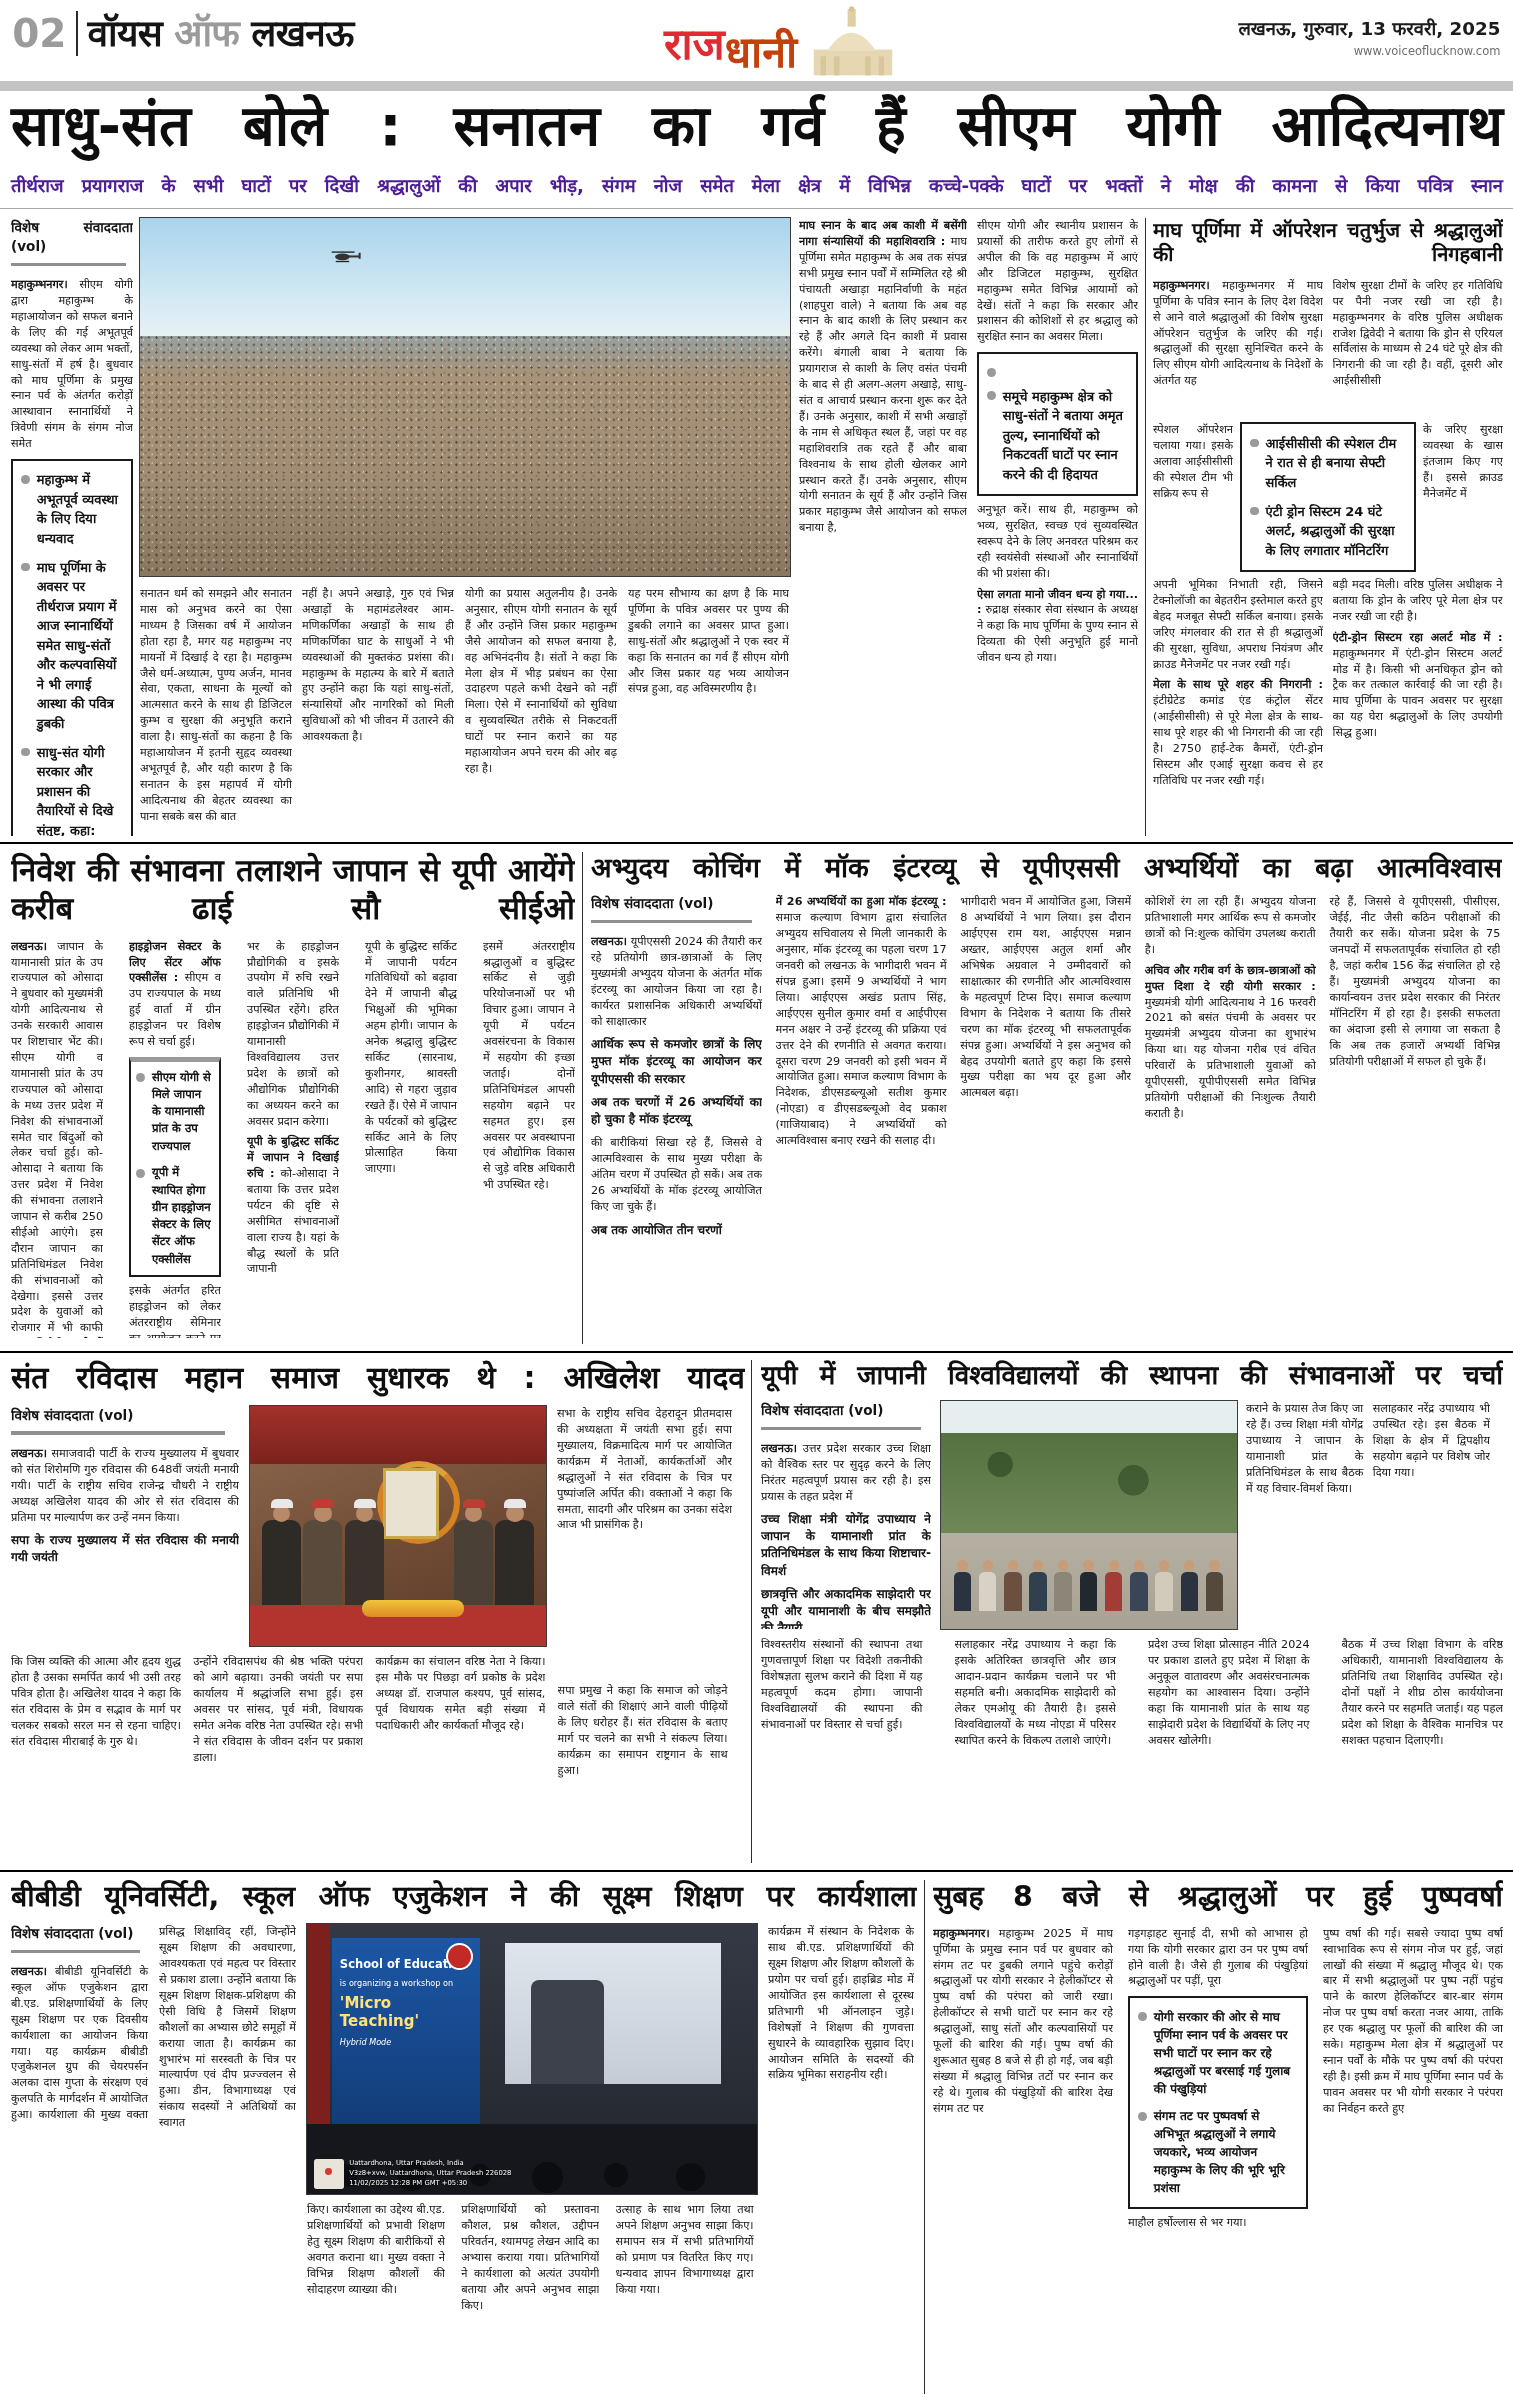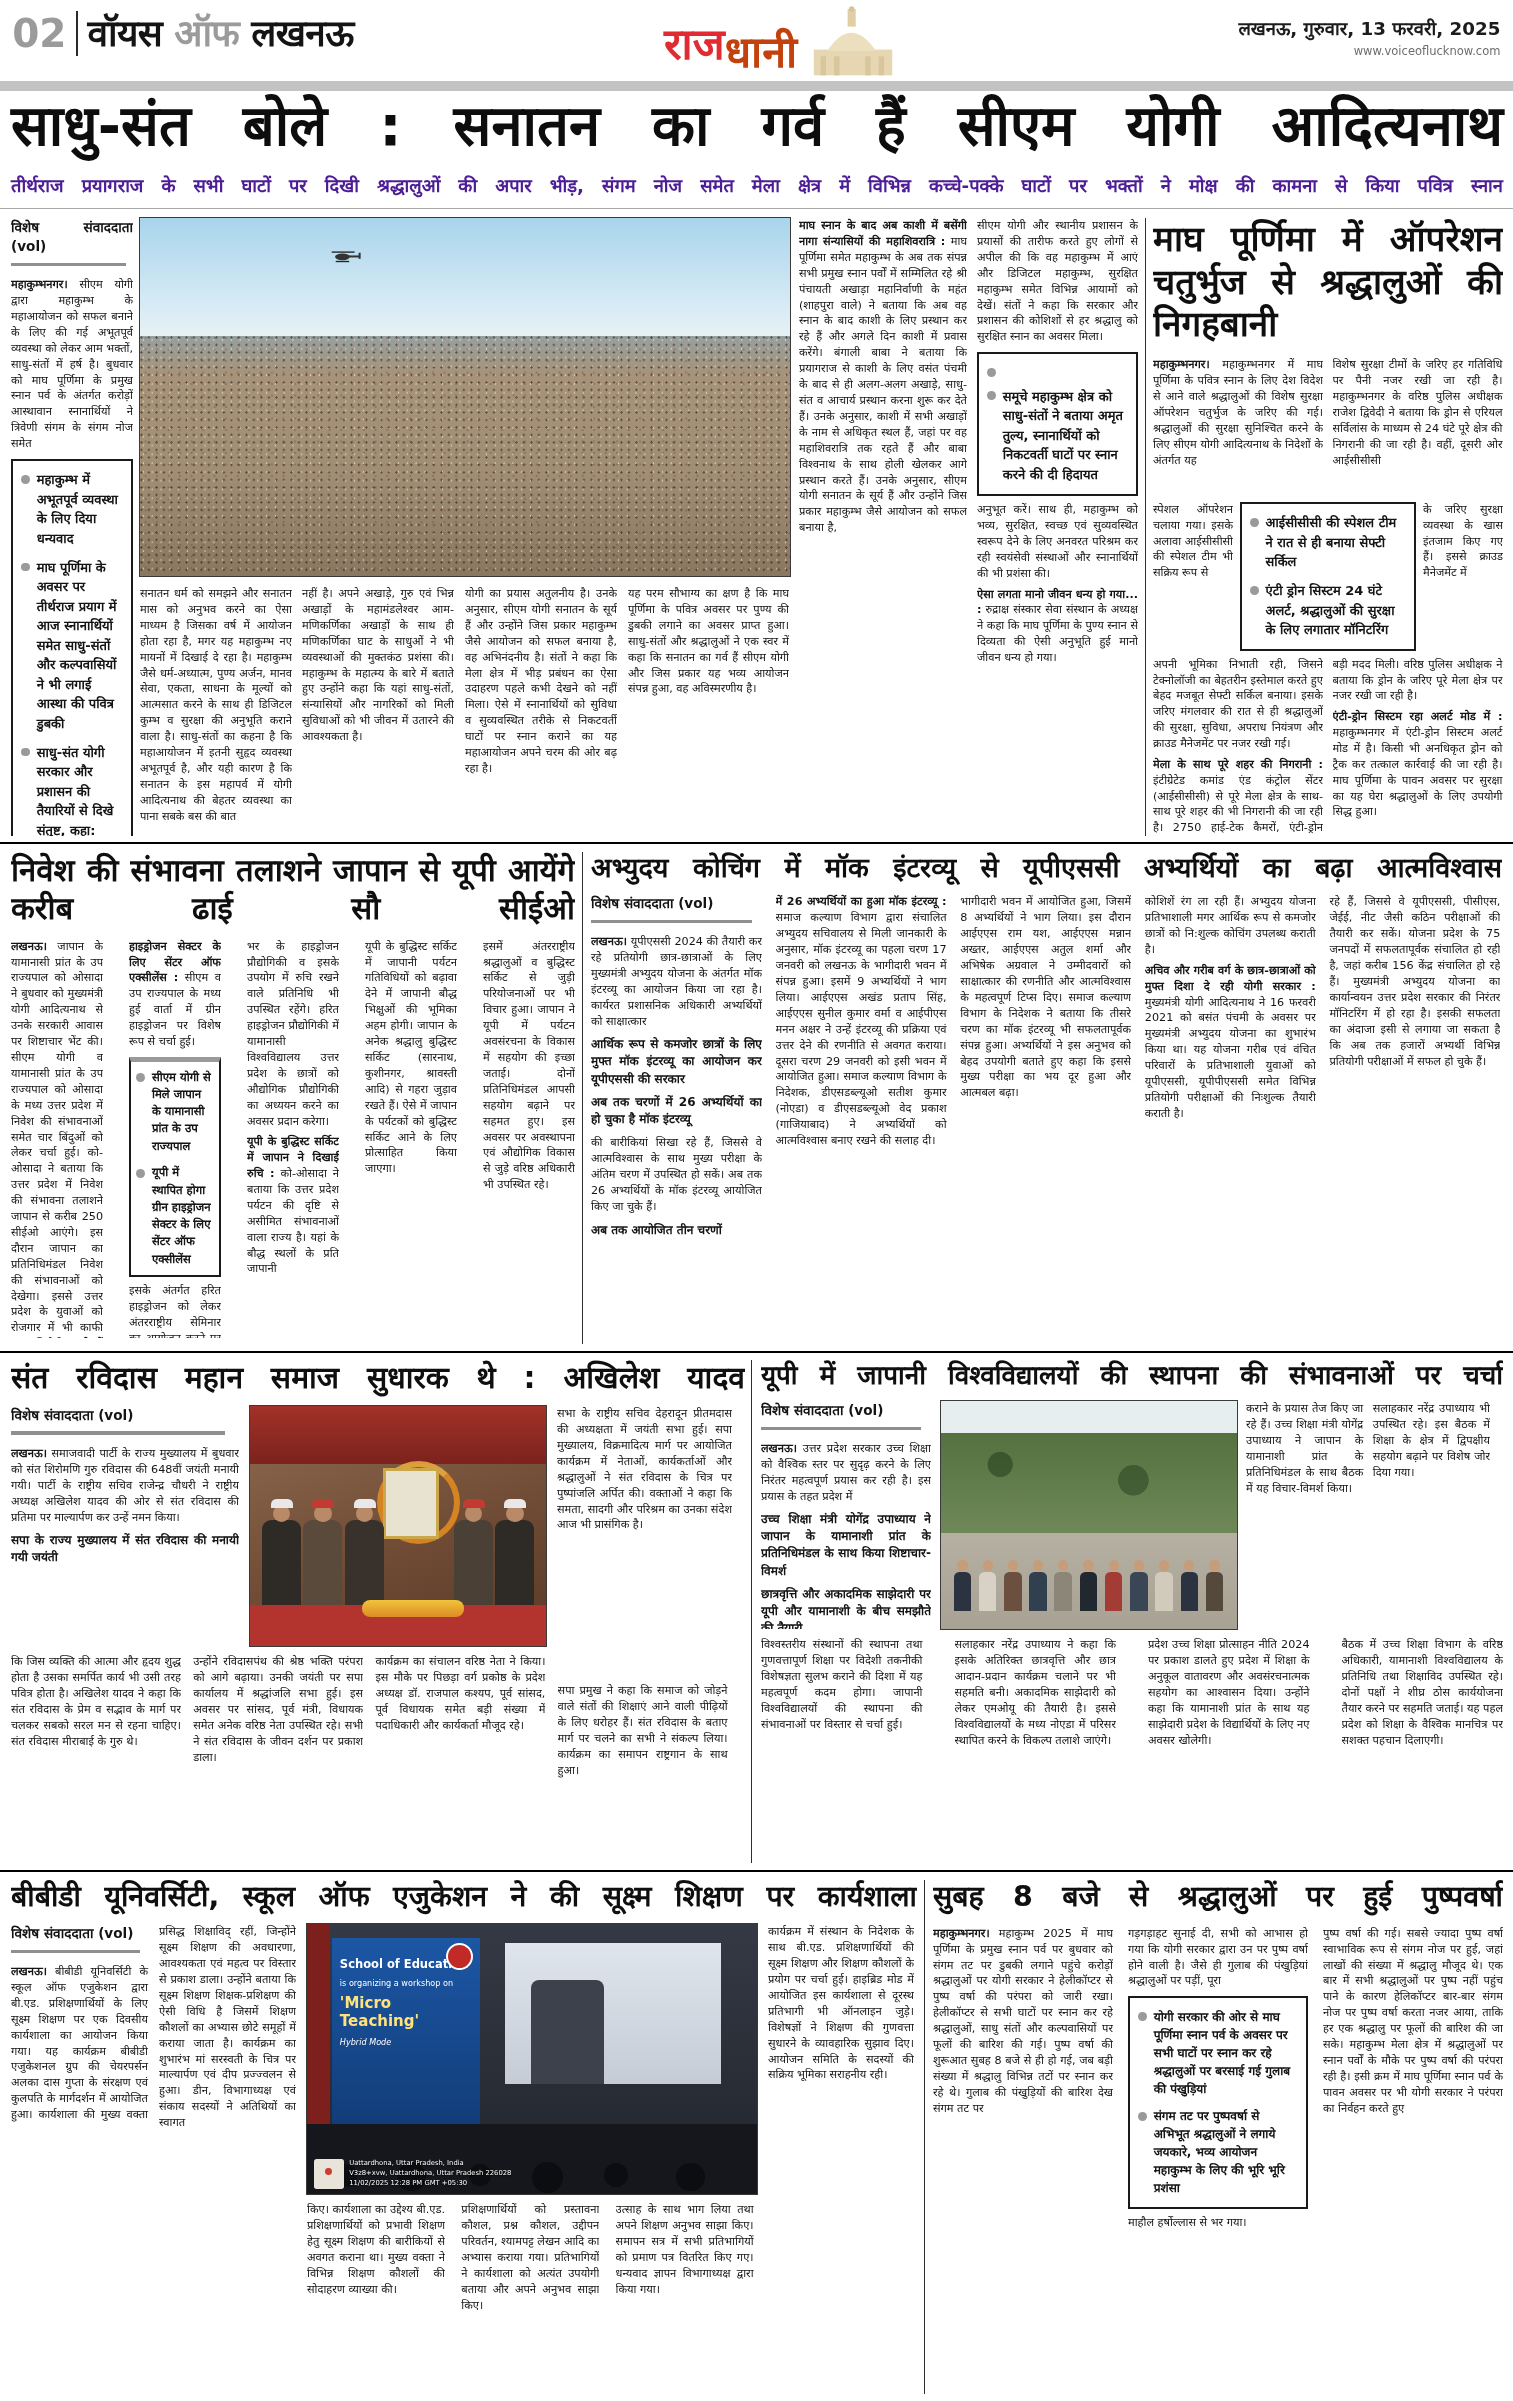--- a/index.html
+++ b/index.html
@@ -206,21 +206,21 @@
         </div>
     </div>
     <p class="noind">अनुभूत करें। साथ ही, महाकुम्भ को भव्य, सुरक्षित, स्वच्छ एवं सुव्यवस्थित स्वरूप देने के लिए अनवरत परिश्रम कर रही स्वयंसेवी संस्थाओं और स्नानार्थियों की भी प्रशंसा की।</p>
     <p class="noind"><strong class="lead-in">ऐसा लगता मानो जीवन धन्य हो गया... :</strong>
       <span>रुद्राक्ष संस्कार सेवा संस्थान के अध्यक्ष ने कहा कि माघ पूर्णिमा के पुण्य स्नान से दिव्यता की ऐसी अनुभूति हुई मानो जीवन धन्य हो गया।</span></p>
   </div>
 
   <div class="vrule" style="left:1145px;top:218px;height:618px;"></div>
 
   <div class="abs" style="left:1153px;top:218px;width:350px;height:618px;overflow:hidden;">
-    <div class="head" style="font-size:35px;margin-bottom:11px;">माघ पूर्णिमा में ऑपरेशन चतुर्भुज से श्रद्धालुओं की निगहबानी</div>
+    <div class="head" style="font-size:20px;margin-bottom:11px;">माघ पूर्णिमा में ऑपरेशन चतुर्भुज से श्रद्धालुओं की निगहबानी</div>
     <div class="op-row">
       <div class="col" style="width:170px;height:142px;">
         <p class="noind"><strong>महाकुम्भनगर।</strong>
           <span>महाकुम्भनगर में माघ पूर्णिमा के पवित्र स्नान के लिए देश विदेश से आने वाले श्रद्धालुओं की विशेष सुरक्षा ऑपरेशन चतुर्भुज के जरिए की गई। श्रद्धालुओं की सुरक्षा सुनिश्चित करने के लिए सीएम योगी आदित्यनाथ के निदेशों के अंतर्गत यह</span></p>
       </div>
       <div class="col" style="width:170px;height:142px;">
         <p class="noind">विशेष सुरक्षा टीमों के जरिए हर गतिविधि पर पैनी नजर रखी जा रही है। महाकुम्भनगर के वरिष्ठ पुलिस अधीक्षक राजेश द्विवेदी ने बताया कि ड्रोन से एरियल सर्विलांस के माध्यम से 24 घंटे पूरे क्षेत्र की निगरानी की जा रही है। वहीं, दूसरी ओर आईसीसीसी</p>
       </div>
     </div>
     <div class="op-mid">

